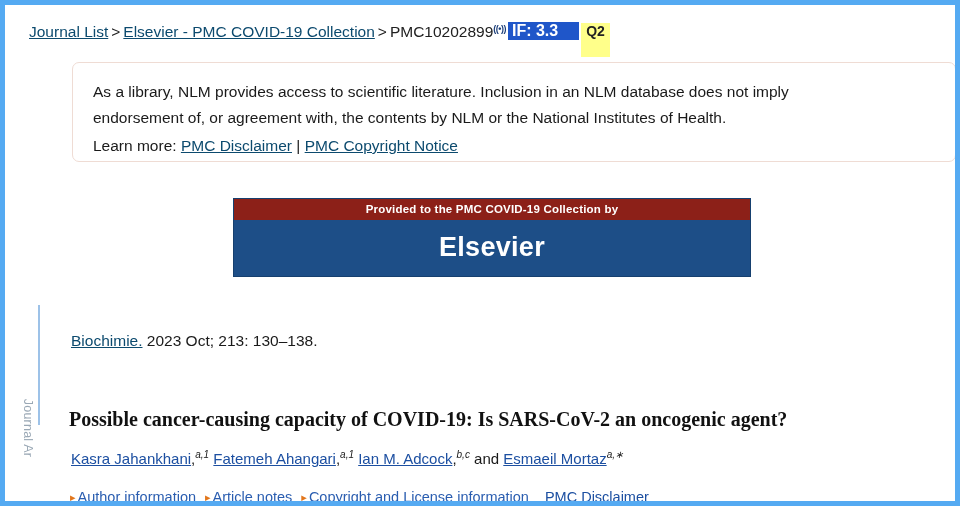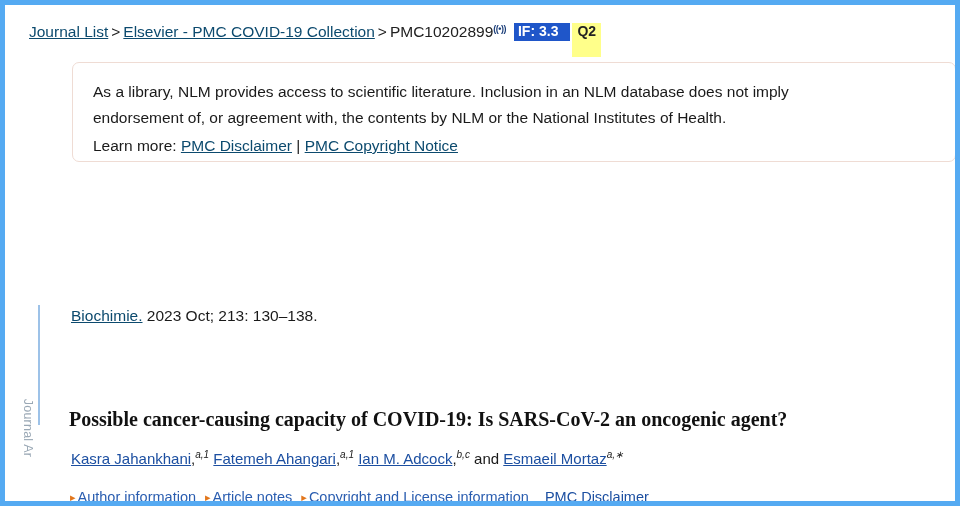--- a/index.html
+++ b/index.html
@@ -70,26 +70,26 @@
     text-decoration: underline;
     cursor: pointer;
   }
   .sep { color: #212121; padding: 0 3px; }
 
   
   .badge-if {
     display: inline-block;
     background: #1f56c9;
     color: #ffffff;
-    font-size: 14px;
-    font-weight: bold;
-    padding: 1px 12px 2px 4px;
+    font-size: 16px;
+    font-weight: bold;
+    padding: 1px 21px 2px 4px;
     line-height: 15px;
     vertical-align: 1px;
-    margin-left: 8px;
+    margin-left: 2px;
   }
   .badge-q {
     display: inline-block;
     background: #ffff8a;
     color: #222222;
     font-size: 14px;
     font-weight: bold;
     padding: 1px 5px 18px 5px;
     line-height: 15px;
     vertical-align: 1px;
@@ -150,21 +150,21 @@
     color: #ffffff;
     font-size: 27px;
     font-weight: bold;
     letter-spacing: 0.3px;
   }
 
   
   #cite {
     position: absolute;
     left: 66px;
-    top: 296px;
+    top: 321px;
     font-size: 15.5px;
     color: #1a1a1a;
     line-height: 30px;
     white-space: nowrap;
   }
 
   #ids {
     position: absolute;
     right: 13px;
     top: 305px;
@@ -230,20 +230,24 @@
   </div>
 
   <div id="breadcrumb"><a>Journal List</a><span class="sep">&gt;</span><a>Elsevier - PMC COVID-19 Collection</a><span class="sep">&gt;</span><span>PMC10202899</span><span class="sig">((•))</span><span class="badge-if">IF: 3.3</span><span class="badge-q">Q2</span></div>
 
   <div id="disclaimer">
     <div class="d-line">As a library, NLM provides access to scientific literature. Inclusion in an NLM database does not imply</div>
     <div class="d-line">endorsement of, or agreement with, the contents by NLM or the National Institutes of Health.</div>
     <div class="d-line d-learn"><span>Learn more:</span> <a class="lnk">PMC Disclaimer</a> <span>|</span> <a class="lnk">PMC Copyright Notice</a></div>
   </div>
 
+  <div id="banner">
+    <div id="banner-top">Provided to the PMC COVID-19 Collection by</div>
+    <div id="banner-name">Elsevier</div>
+  </div>
 
   <div id="cite">
     <div><a class="lnk">Biochimie.</a><span> 2023 Oct; 213: 130–138.</span></div>
   </div>
 
 
   <h1 id="title">Possible cancer-causing capacity of COVID-19: Is SARS-CoV-2 an oncogenic agent?</h1>
 
   <div id="authors"><span><a class="auth">Kasra Jahankhani</a><span>,</span><sup>a,1</sup><span> </span></span><span><a class="auth">Fatemeh Ahangari</a><span>,</span><sup>a,1</sup><span> </span></span><span><a class="auth">Ian M. Adcock</a><span>,</span><sup>b,c</sup><span> and </span></span><span><a class="auth">Esmaeil Mortaz</a><sup>a,∗</sup></span></div>
 

